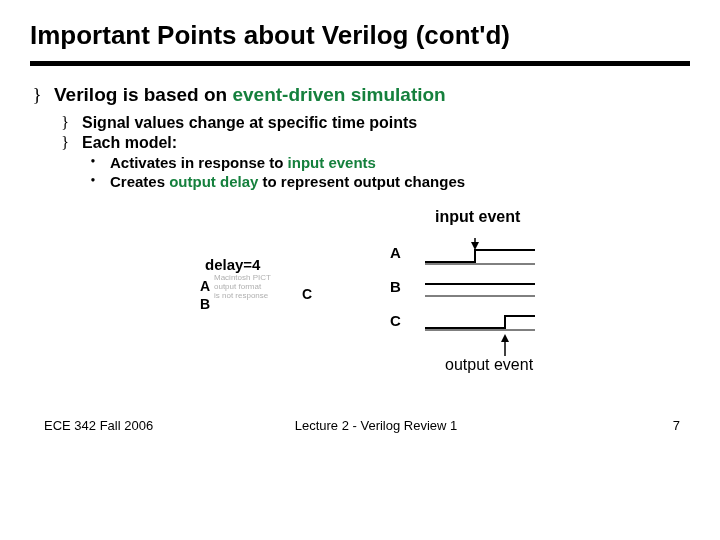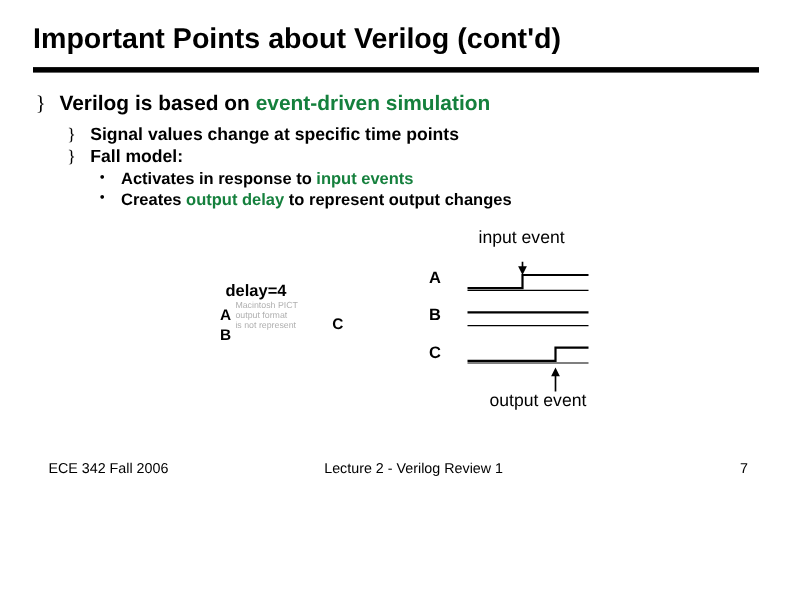--- a/index.html
+++ b/index.html
@@ -12,21 +12,21 @@
   .l3 { font-size: 15px; font-weight: bold; margin: 2px 0 2px 56px; display: flex; align-items: flex-start; }
   .bullet { font-family: "Times New Roman", serif; font-weight: normal; margin-right: 10px; min-width: 14px; text-align: center; }
   .bullet.dot { font-size: 14px; }
   .red { color: #15803d; }
   .diagram { position: relative; width: 430px; height: 170px; margin: 18px 0 0 150px; font-weight: bold; font-size: 15px; }
   .delay { position: absolute; left: 25px; top: 48px; text-align: right; }
   .gateA { position: absolute; left: 20px; top: 70px; font-size: 14px; }
   .gateB { position: absolute; left: 20px; top: 88px; font-size: 14px; }
   .gateC { position: absolute; left: 122px; top: 78px; font-size: 14px; }
   .pict { position: absolute; left: 34px; top: 66px; font-size: 8px; color: #b0b0b0; font-weight: normal; line-height: 1.1; text-align: left; width: 82px; }
-  .inputev { position: absolute; left: 255px; top: 0; font-weight: normal; font-size: 16px; }
+  .inputev { position: absolute; left: 255px; top: 0; font-weight: bold; font-size: 16px; }
   .outputev { position: absolute; left: 265px; top: 148px; font-weight: normal; font-size: 16px; }
   .labA { position: absolute; left: 210px; top: 36px; }
   .labB { position: absolute; left: 210px; top: 70px; }
   .labC { position: absolute; left: 210px; top: 104px; }
   svg.waves { position: absolute; left: 235px; top: 30px; }
   .footer { position: absolute; bottom: 22px; left: 0; width: 720px; font-size: 13px; }
   .fleft { position: absolute; left: 44px; }
   .fcenter { position: absolute; left: 16px; width: 720px; text-align: center; }
   .fright { position: absolute; right: 40px; }
 </style>
@@ -43,21 +43,21 @@
       <span>Verilog is based on </span><span class="red">event-driven simulation</span>
     </span>
   </div>
 
   <div class="l2">
     <span class="bullet">}</span>
     <span>Signal values change at specific time points</span>
   </div>
   <div class="l2">
     <span class="bullet">}</span>
-    <span>Fall model:</span>
+    <span>Each model:</span>
   </div>
 
   <div class="l3">
     <span class="bullet dot">•</span>
     <span>
       <span>Activates in response to </span><span class="red">input events</span>
     </span>
   </div>
   <div class="l3">
     <span class="bullet dot">•</span>
@@ -67,21 +67,21 @@
   </div>
 
   <div class="diagram">
     <div class="delay">delay=4</div>
     <div class="gateA">A</div>
     <div class="gateB">B</div>
     <div class="gateC">C</div>
     <div class="pict">
       <span>Macintosh PICT</span><br>
       <span>output format</span><br>
-      <span>is not represent</span>
+      <span>is not response</span>
     </div>
 
     <div class="inputev">input event</div>
     <div class="outputev">output event</div>
 
     <div class="labA">A</div>
     <div class="labB">B</div>
     <div class="labC">C</div>
 
     <svg class="waves" width="170" height="130">

